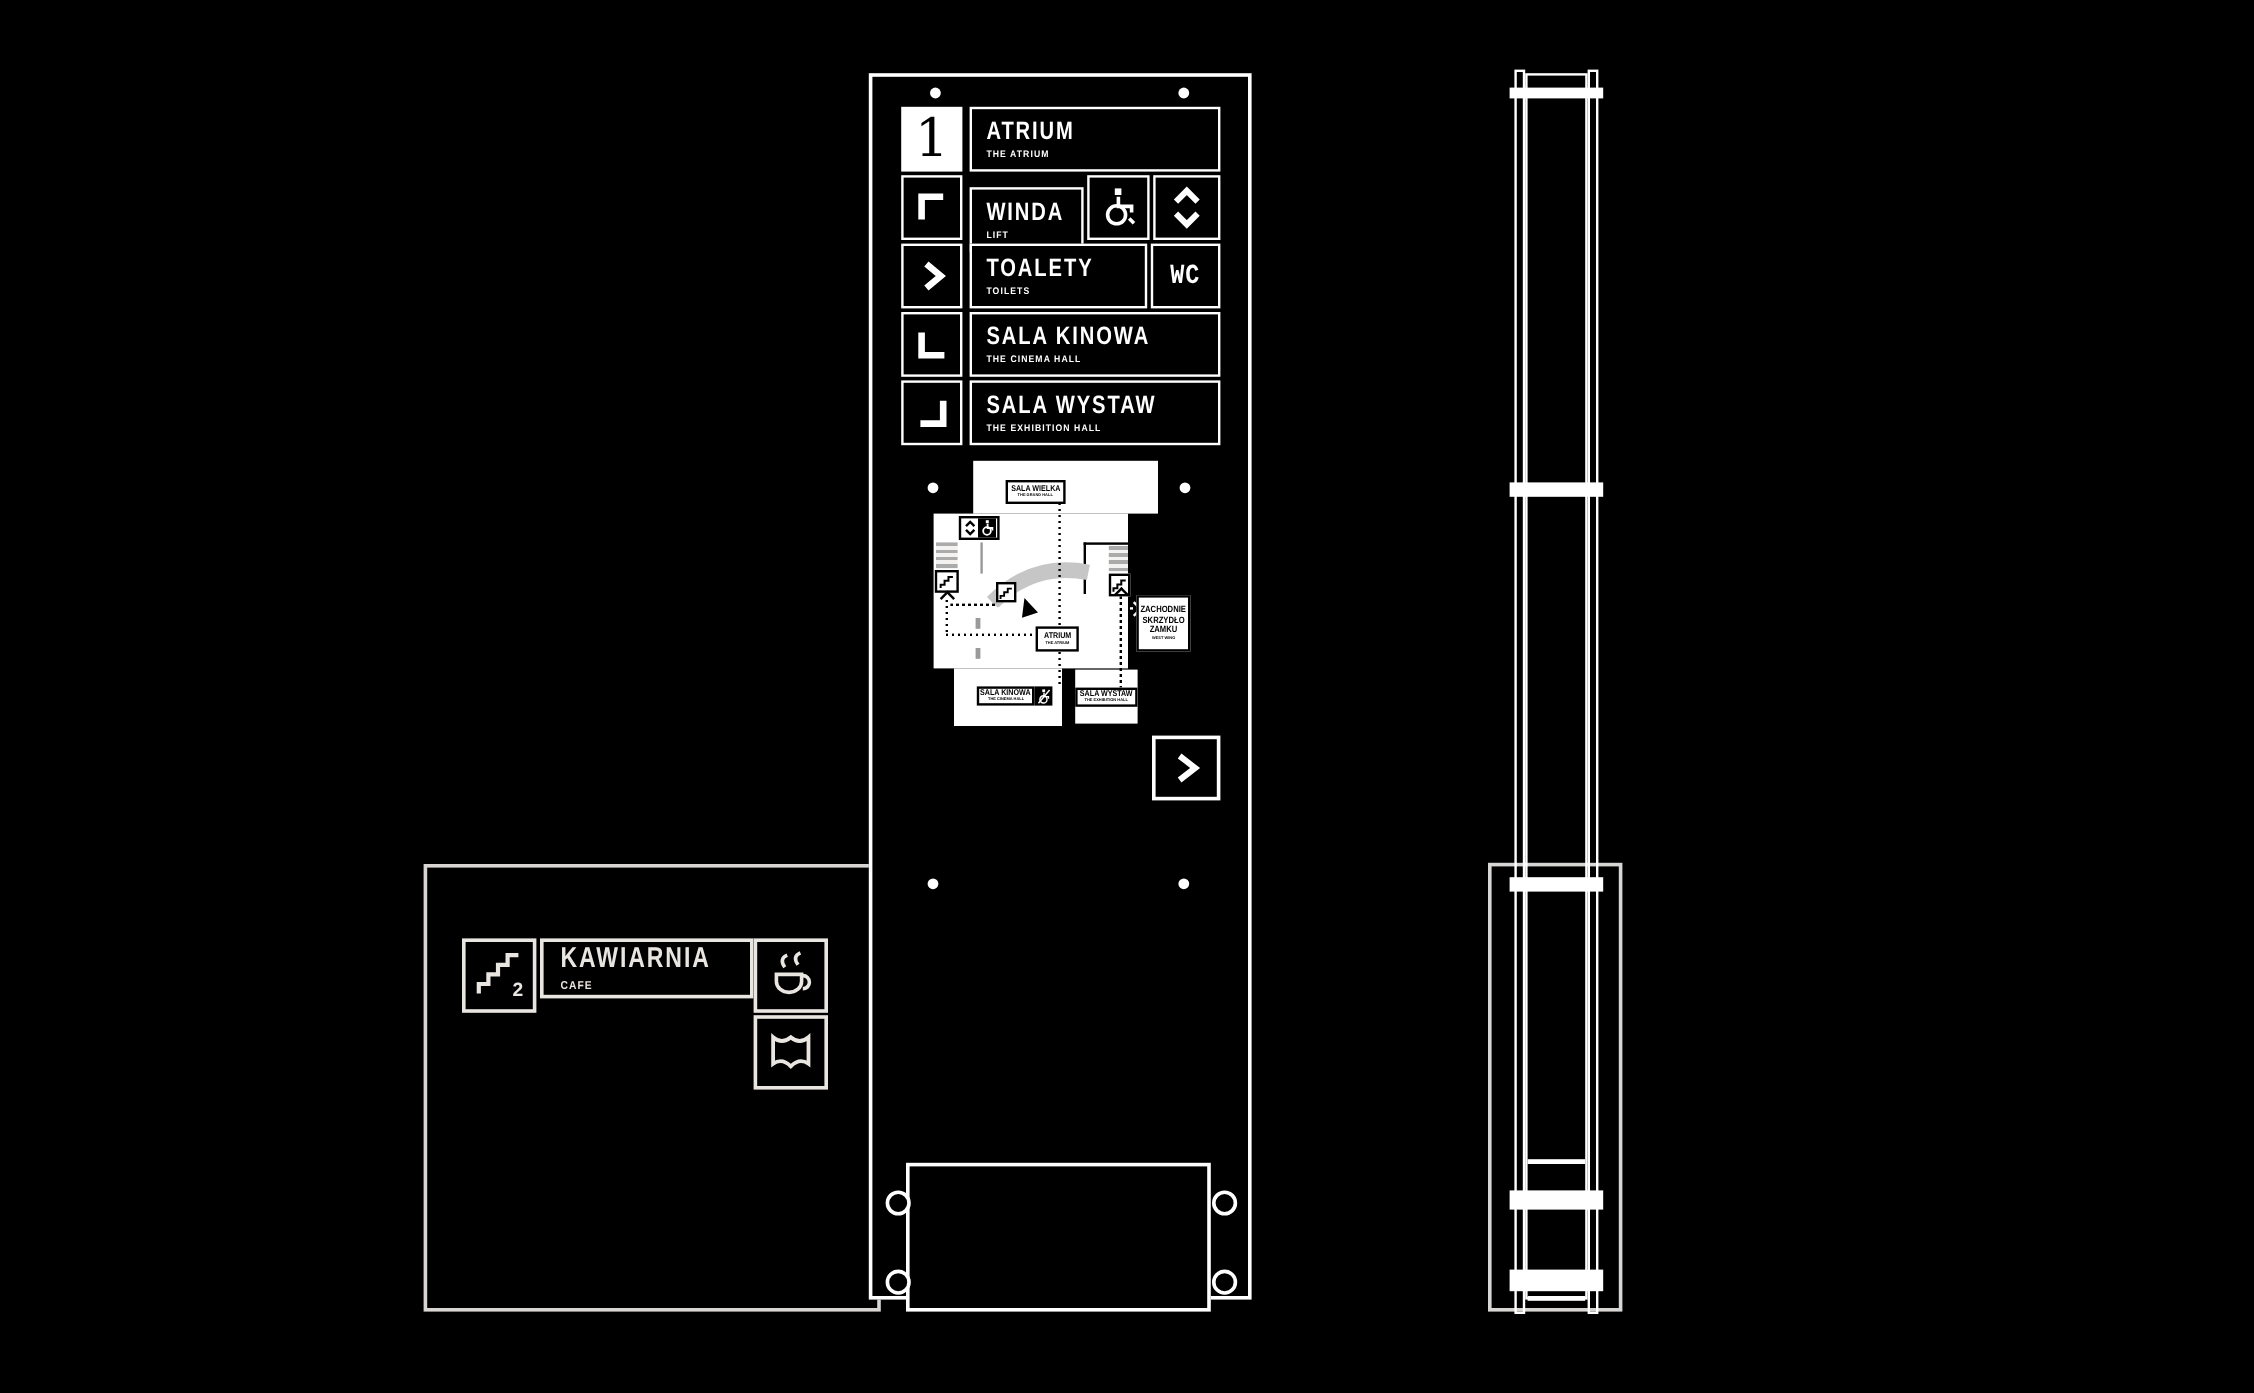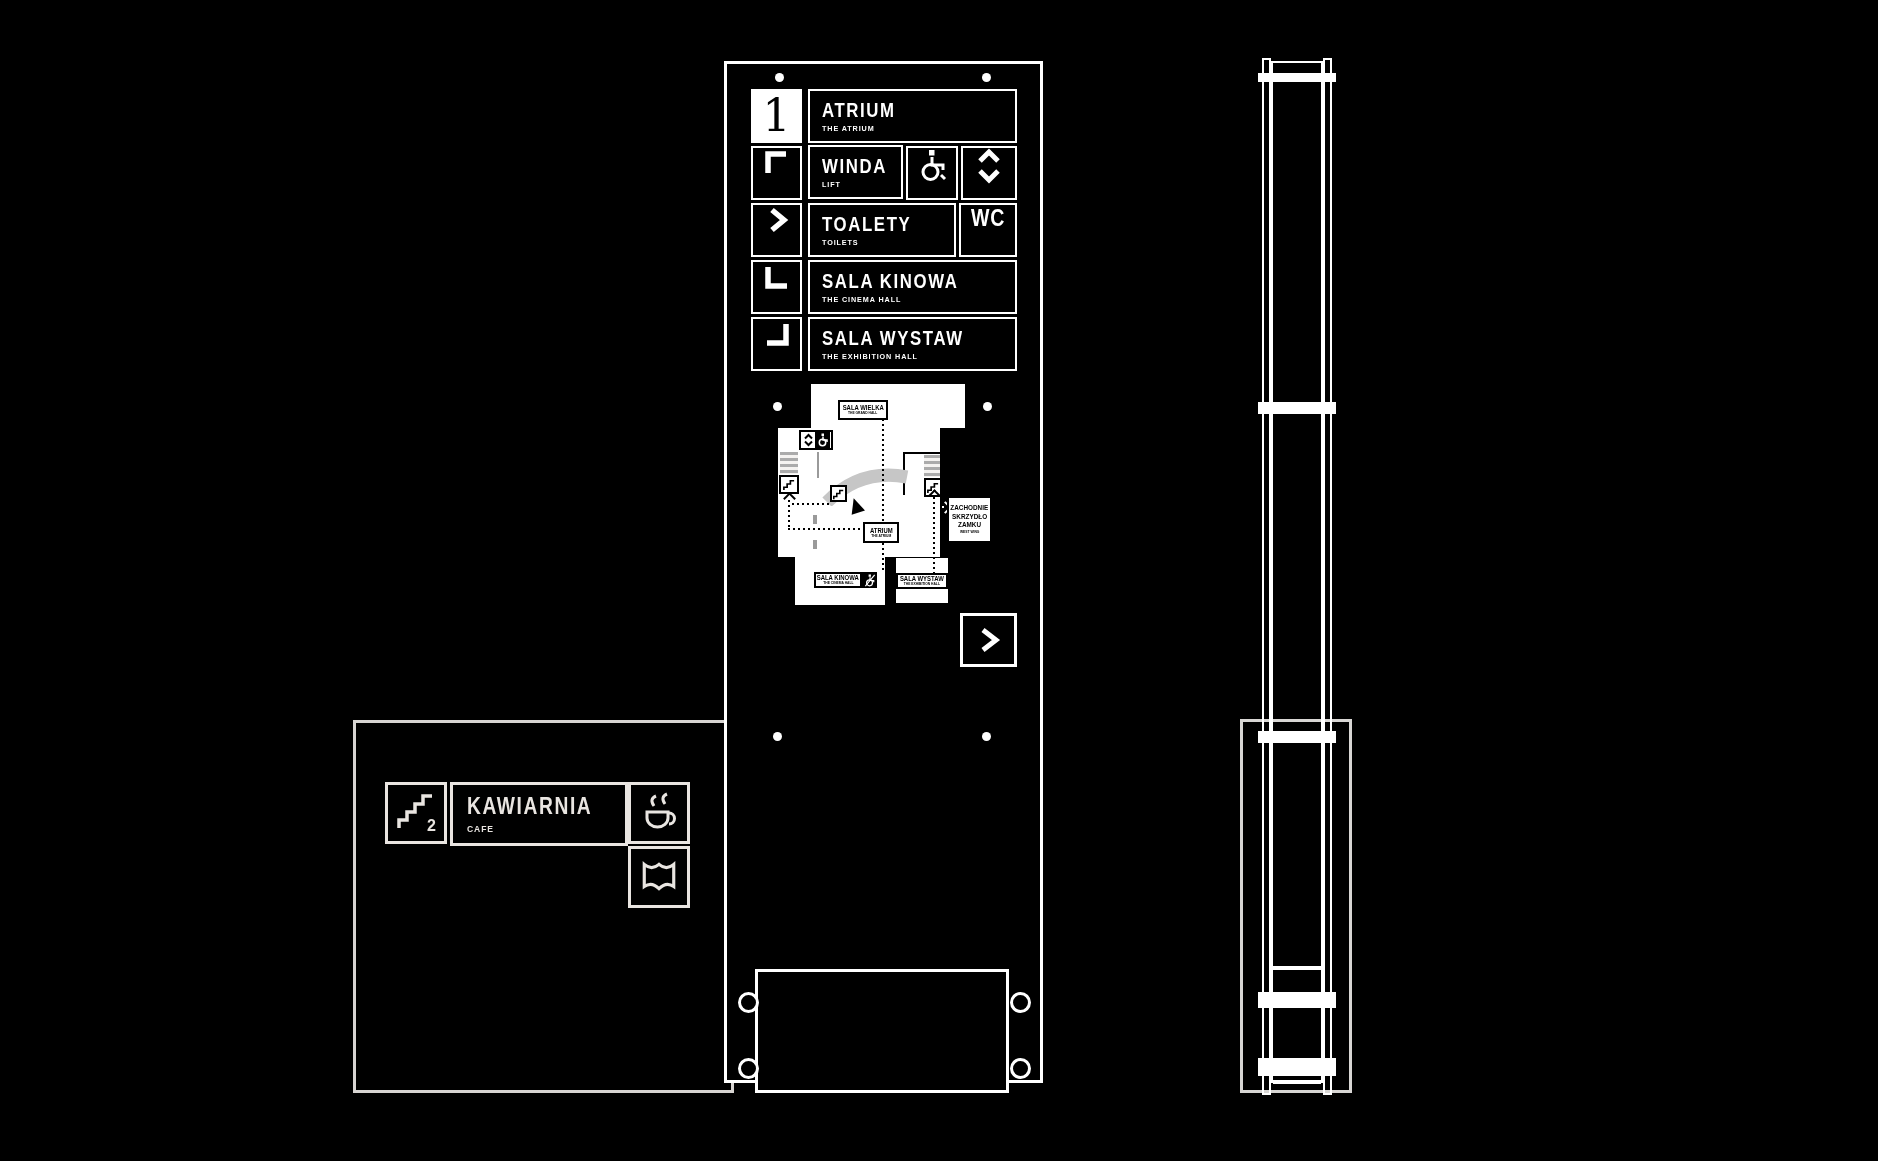--- a/index.html
+++ b/index.html
@@ -2,21 +2,21 @@
 <html><head>
 <meta charset="utf-8">
 <style>
   html,body{margin:0;padding:0;background:#000;}
   body{width:1878px;height:1161px;position:relative;font-family:"Liberation Sans",sans-serif;overflow:hidden;}
   .abs{position:absolute;}
   
   #sign{position:absolute;left:724px;top:61px;width:319px;height:1022px;border:3px solid #fff;background:#000;box-sizing:border-box;z-index:3;}
   .screw{position:absolute;width:9px;height:9px;border-radius:50%;background:#fff;}
   .cell{position:absolute;border:2px solid #fff;background:#000;box-sizing:border-box;display:flex;flex-direction:column;justify-content:center;}
-  .icon-cell{flex-direction:row;justify-content:center;}
+  .icon-cell{flex-direction:row;align-items:center;justify-content:center;font-family:Liberation Mono, monospace;}
   .label-cell{padding-left:12px;}
   .num-cell{background:#fff;color:#000;align-items:center;justify-content:center;flex-direction:row;border:none;}
   .num{font-family:"DejaVu Serif",serif;font-size:44px;line-height:1;}
   .title{font-weight:bold;font-size:21px;color:#fff;letter-spacing:2px;line-height:1;transform:scaleX(.8);transform-origin:0 50%;white-space:nowrap;display:inline-block;}
   .sub{font-weight:bold;font-size:8px;color:#fff;letter-spacing:1px;margin-top:4px;transform:scaleX(.9);transform-origin:0 50%;white-space:nowrap;display:inline-block;}
   .wc-text{font-weight:bold;font-size:23px;color:#fff;letter-spacing:1px;transform:scaleX(.85);display:inline-block;}
   
   .passage{position:absolute;left:24px;top:549px;width:209px;height:109px;border:3px solid #fff;box-sizing:border-box;text-align:right;padding:10px 12px 0 0;}
   .pz-line{height:22px;}
   .pz-t{font-weight:bold;font-size:20px;color:#fff;letter-spacing:1.5px;line-height:22px;transform:scaleX(.8);transform-origin:100% 50%;white-space:nowrap;display:inline-block;}
@@ -60,21 +60,21 @@
 </head>
 <body>
 
 <div id="panel">
   <div class="p-cell p-icon" style="left:29px;top:59px;width:62px;height:62px;">
     <svg width="44" height="44" viewBox="0 0 44 44">
       <polyline points="5,37 5,29 13,29 13,21 21,21 21,13 29,13 29,5 38,5" fill="none" stroke="#e9e5e1" stroke-width="3.5"></polyline>
     </svg>
     <span class="lvl-num">2</span>
   </div>
-  <div class="p-cell p-label" style="left:94px;top:59px;width:178px;height:64px;">
+  <div class="p-cell p-label" style="left:94px;top:59px;width:178px;height:50px;">
     <span class="p-title">KAWIARNIA</span>
     <span class="p-sub">CAFE</span>
   </div>
   <div class="p-cell p-icon" style="left:272px;top:59px;width:62px;height:62px;">
     <svg width="40" height="42" viewBox="0 0 40 42">
       <path d="M17 4 q-7 3 -2 10" fill="none" stroke="#e9e5e1" stroke-width="3"></path>
       <path d="M28 2 q-7 3 -2 10" fill="none" stroke="#e9e5e1" stroke-width="3"></path>
       <path d="M8 20 h21 v6 a10.5 9 0 0 1 -21 0 z" fill="none" stroke="#e9e5e1" stroke-width="3"></path>
       <path d="M30 21 a5.5 5.5 0 0 1 0 11" fill="none" stroke="#e9e5e1" stroke-width="3"></path>
     </svg>
@@ -101,21 +101,21 @@
   <div class="cell label-cell" style="left:81px;top:25px;width:209px;height:54px;">
     <span class="title">ATRIUM</span>
     <span class="sub">THE ATRIUM</span>
   </div>
 
   <div class="cell icon-cell" style="left:24px;top:82px;width:51px;height:54px;">
     <svg width="30" height="30" viewBox="0 0 30 30">
       <polyline points="24,6 6,6 6,25" fill="none" stroke="#fff" stroke-width="5.5"></polyline>
     </svg>
   </div>
-  <div class="cell label-cell" style="left:81px;top:81px;width:95px;height:54px;">
+  <div class="cell label-cell" style="left:81px;top:92px;width:95px;height:54px;">
     <span class="title">WINDA</span>
     <span class="sub">LIFT</span>
   </div>
   <div class="cell icon-cell" style="left:179px;top:82px;width:52px;height:54px;">
     <svg width="36" height="36" viewBox="0 0 36 36">
       <rect x="15" y="2" width="5.5" height="5.5" fill="#fff"></rect>
       <path d="M18 9 V17 H29 V22" fill="none" stroke="#fff" stroke-width="3"></path>
       <circle cx="16.5" cy="24" r="7.5" fill="none" stroke="#fff" stroke-width="3"></circle>
       <path d="M27 27 L31 31" fill="none" stroke="#fff" stroke-width="3"></path>
     </svg>

